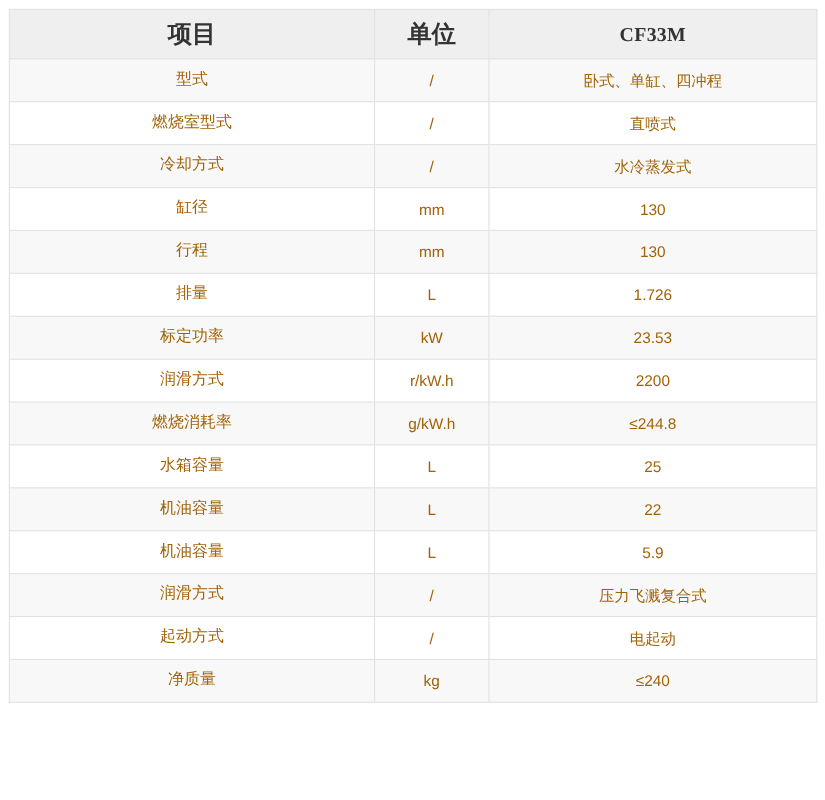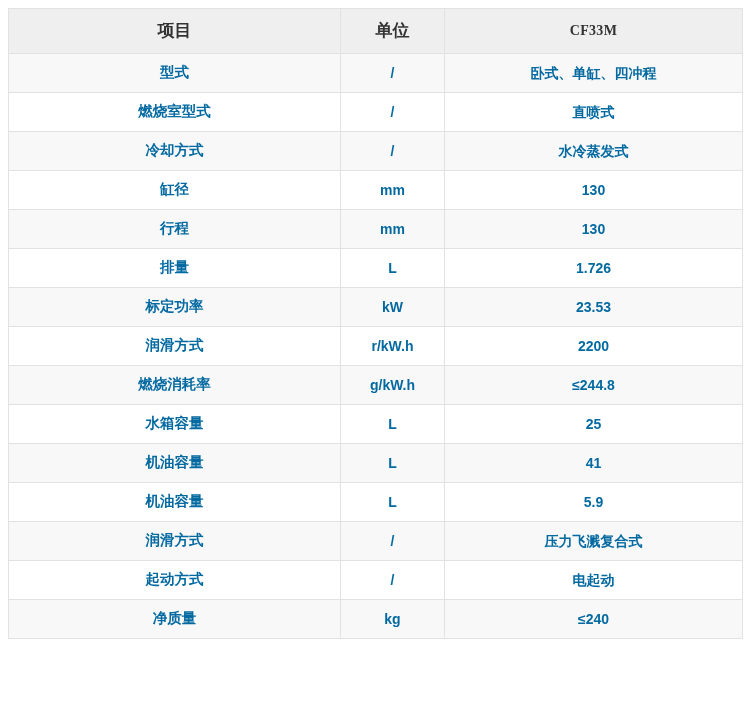--- a/index.html
+++ b/index.html
@@ -26,37 +26,37 @@
   }
   table.spec-table col.c-item  { width: 332px; }
   table.spec-table col.c-unit  { width: 104px; }
   table.spec-table col.c-value { width: 298px; }
 
   table.spec-table th,
   table.spec-table td {
     border: 1px solid #e2e2e2;
     text-align: center;
     vertical-align: middle;
-    font-weight: bold;
+    font-weight: normal;
     font-size: 14.5px;
-    color: #0369a1;
+    color: #a16207;
     height: 38px;
     line-height: 1.35;
     padding: 0 4px;
   }
   table.spec-table thead th {
     background: #efefef;
-    font-size: 17px;
+    font-size: 22px;
     font-weight: bold;
     color: #333333;
     height: 44px;
   }
   table.spec-table thead th.h-model {
     font-family: "Liberation Serif", serif;
-    font-size: 14px;
+    font-size: 18px;
     letter-spacing: 0.3px;
   }
   table.spec-table tbody tr:nth-child(odd) td {
     background: #f8f8f8;
   }
   table.spec-table tbody tr:nth-child(even) td {
     background: #ffffff;
   }
   table.spec-table td.cell-item {
     font-size: 14.5px;
@@ -131,21 +131,21 @@
           <td class="cell-value">≤244.8</td>
         </tr>
         <tr>
           <td class="cell-item">水箱容量</td>
           <td class="cell-unit">L</td>
           <td class="cell-value">25</td>
         </tr>
         <tr>
           <td class="cell-item">机油容量</td>
           <td class="cell-unit">L</td>
-          <td class="cell-value">41</td>
+          <td class="cell-value">22</td>
         </tr>
         <tr>
           <td class="cell-item">机油容量</td>
           <td class="cell-unit">L</td>
           <td class="cell-value">5.9</td>
         </tr>
         <tr>
           <td class="cell-item">润滑方式</td>
           <td class="cell-unit">/</td>
           <td class="cell-value">压力飞溅复合式</td>

